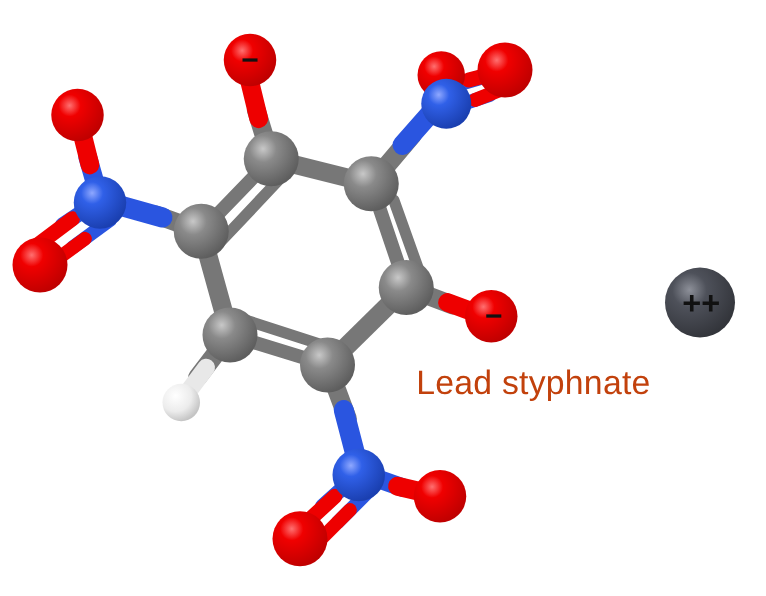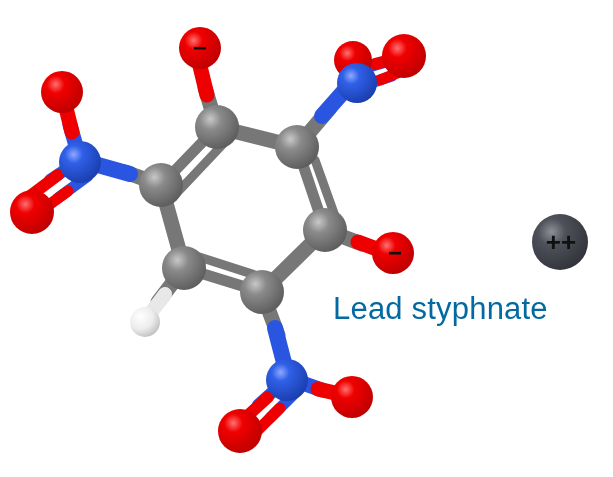--- a/index.html
+++ b/index.html
@@ -1,18 +1,18 @@
 <!DOCTYPE html>
 <html><head>
   <meta charset="utf-8">
   <style>
     html, body { margin: 0; padding: 0; background: #ffffff; }
     body { width: 613px; height: 477px; position: relative; overflow: hidden; font-family: "Liberation Sans", sans-serif; }
     #stage { position: absolute; left: 0; top: 0; width: 613px; height: 477px; }
-    .label { position: absolute; left: 333px; top: 291px; font-size: 31px; color: #0369a1; letter-spacing: 0.2px; white-space: nowrap; }
+    .label { position: absolute; left: 333px; top: 291px; font-size: 27px; color: #c2410c; letter-spacing: 0.2px; white-space: nowrap; }
     .charge { font-family: "Liberation Sans", sans-serif; font-weight: bold; }
   </style>
 </head>
 <body>
 
 <div id="stage">
   <svg width="613" height="477" viewBox="0 0 613 477" xmlns="http://www.w3.org/2000/svg">
     <defs>
       <radialGradient id="gC" cx="35%" cy="32%" r="70%">
         <stop offset="0%" stop-color="#c8c8c8"></stop>

